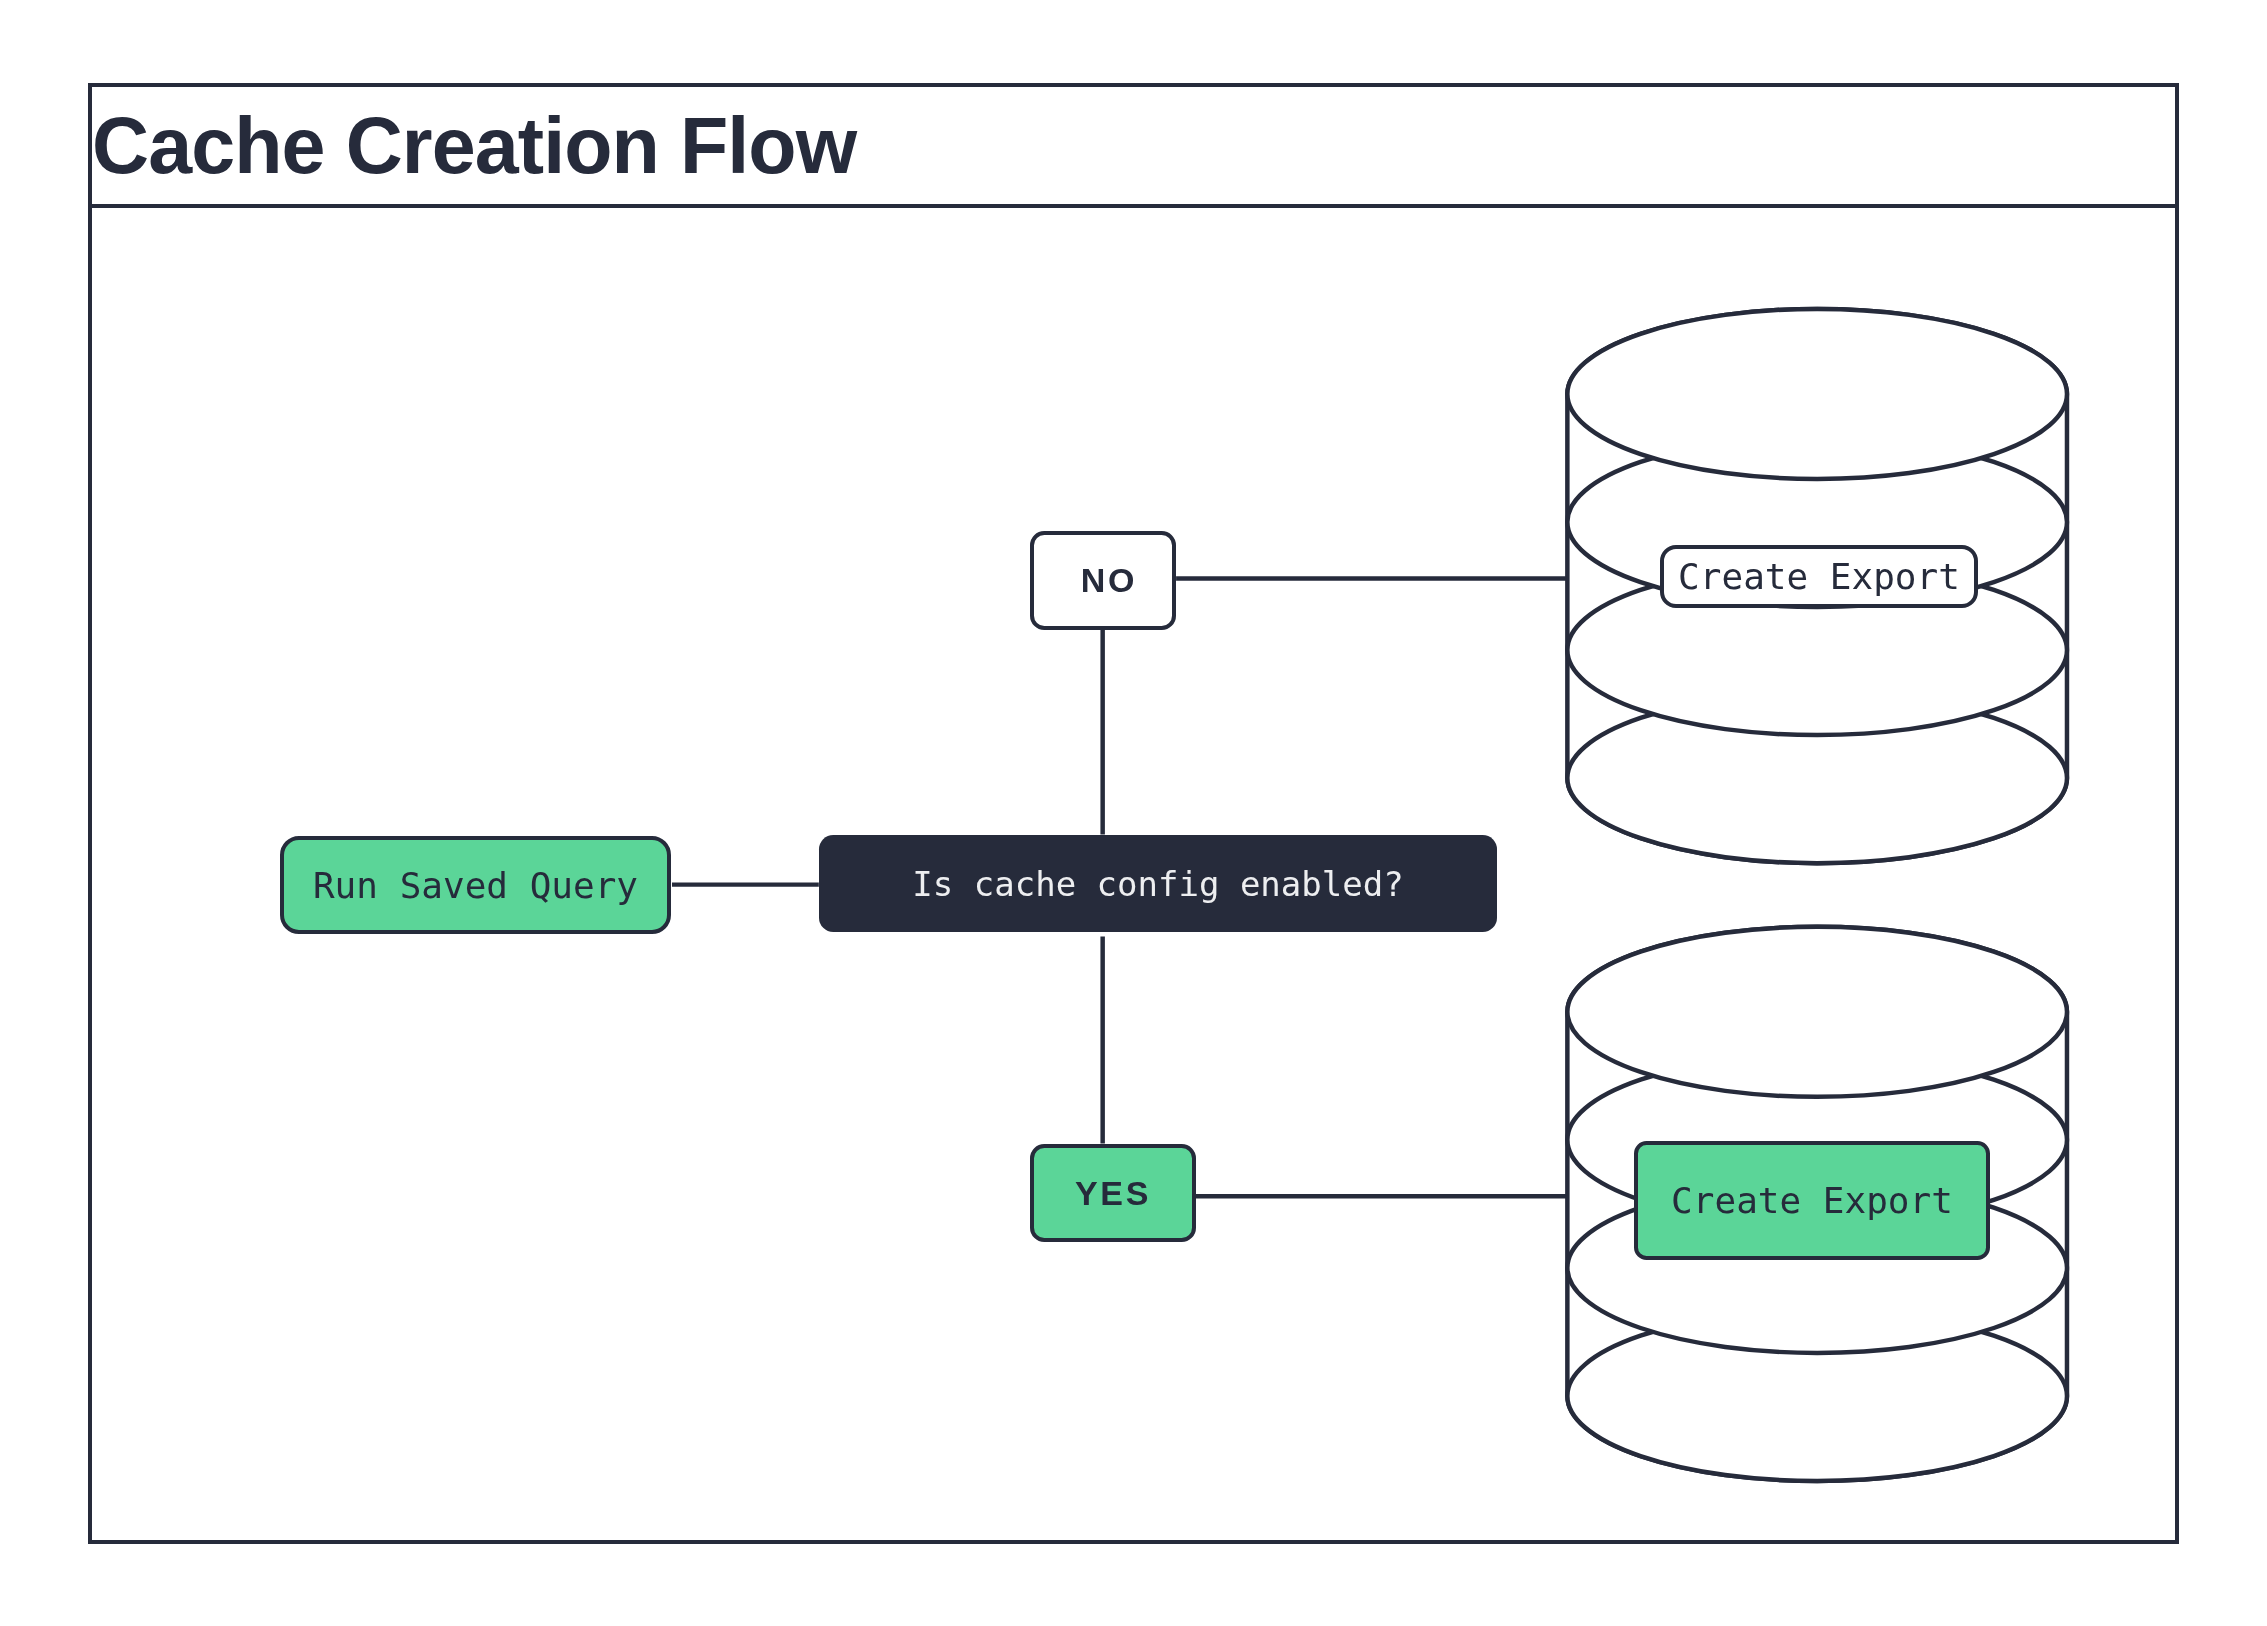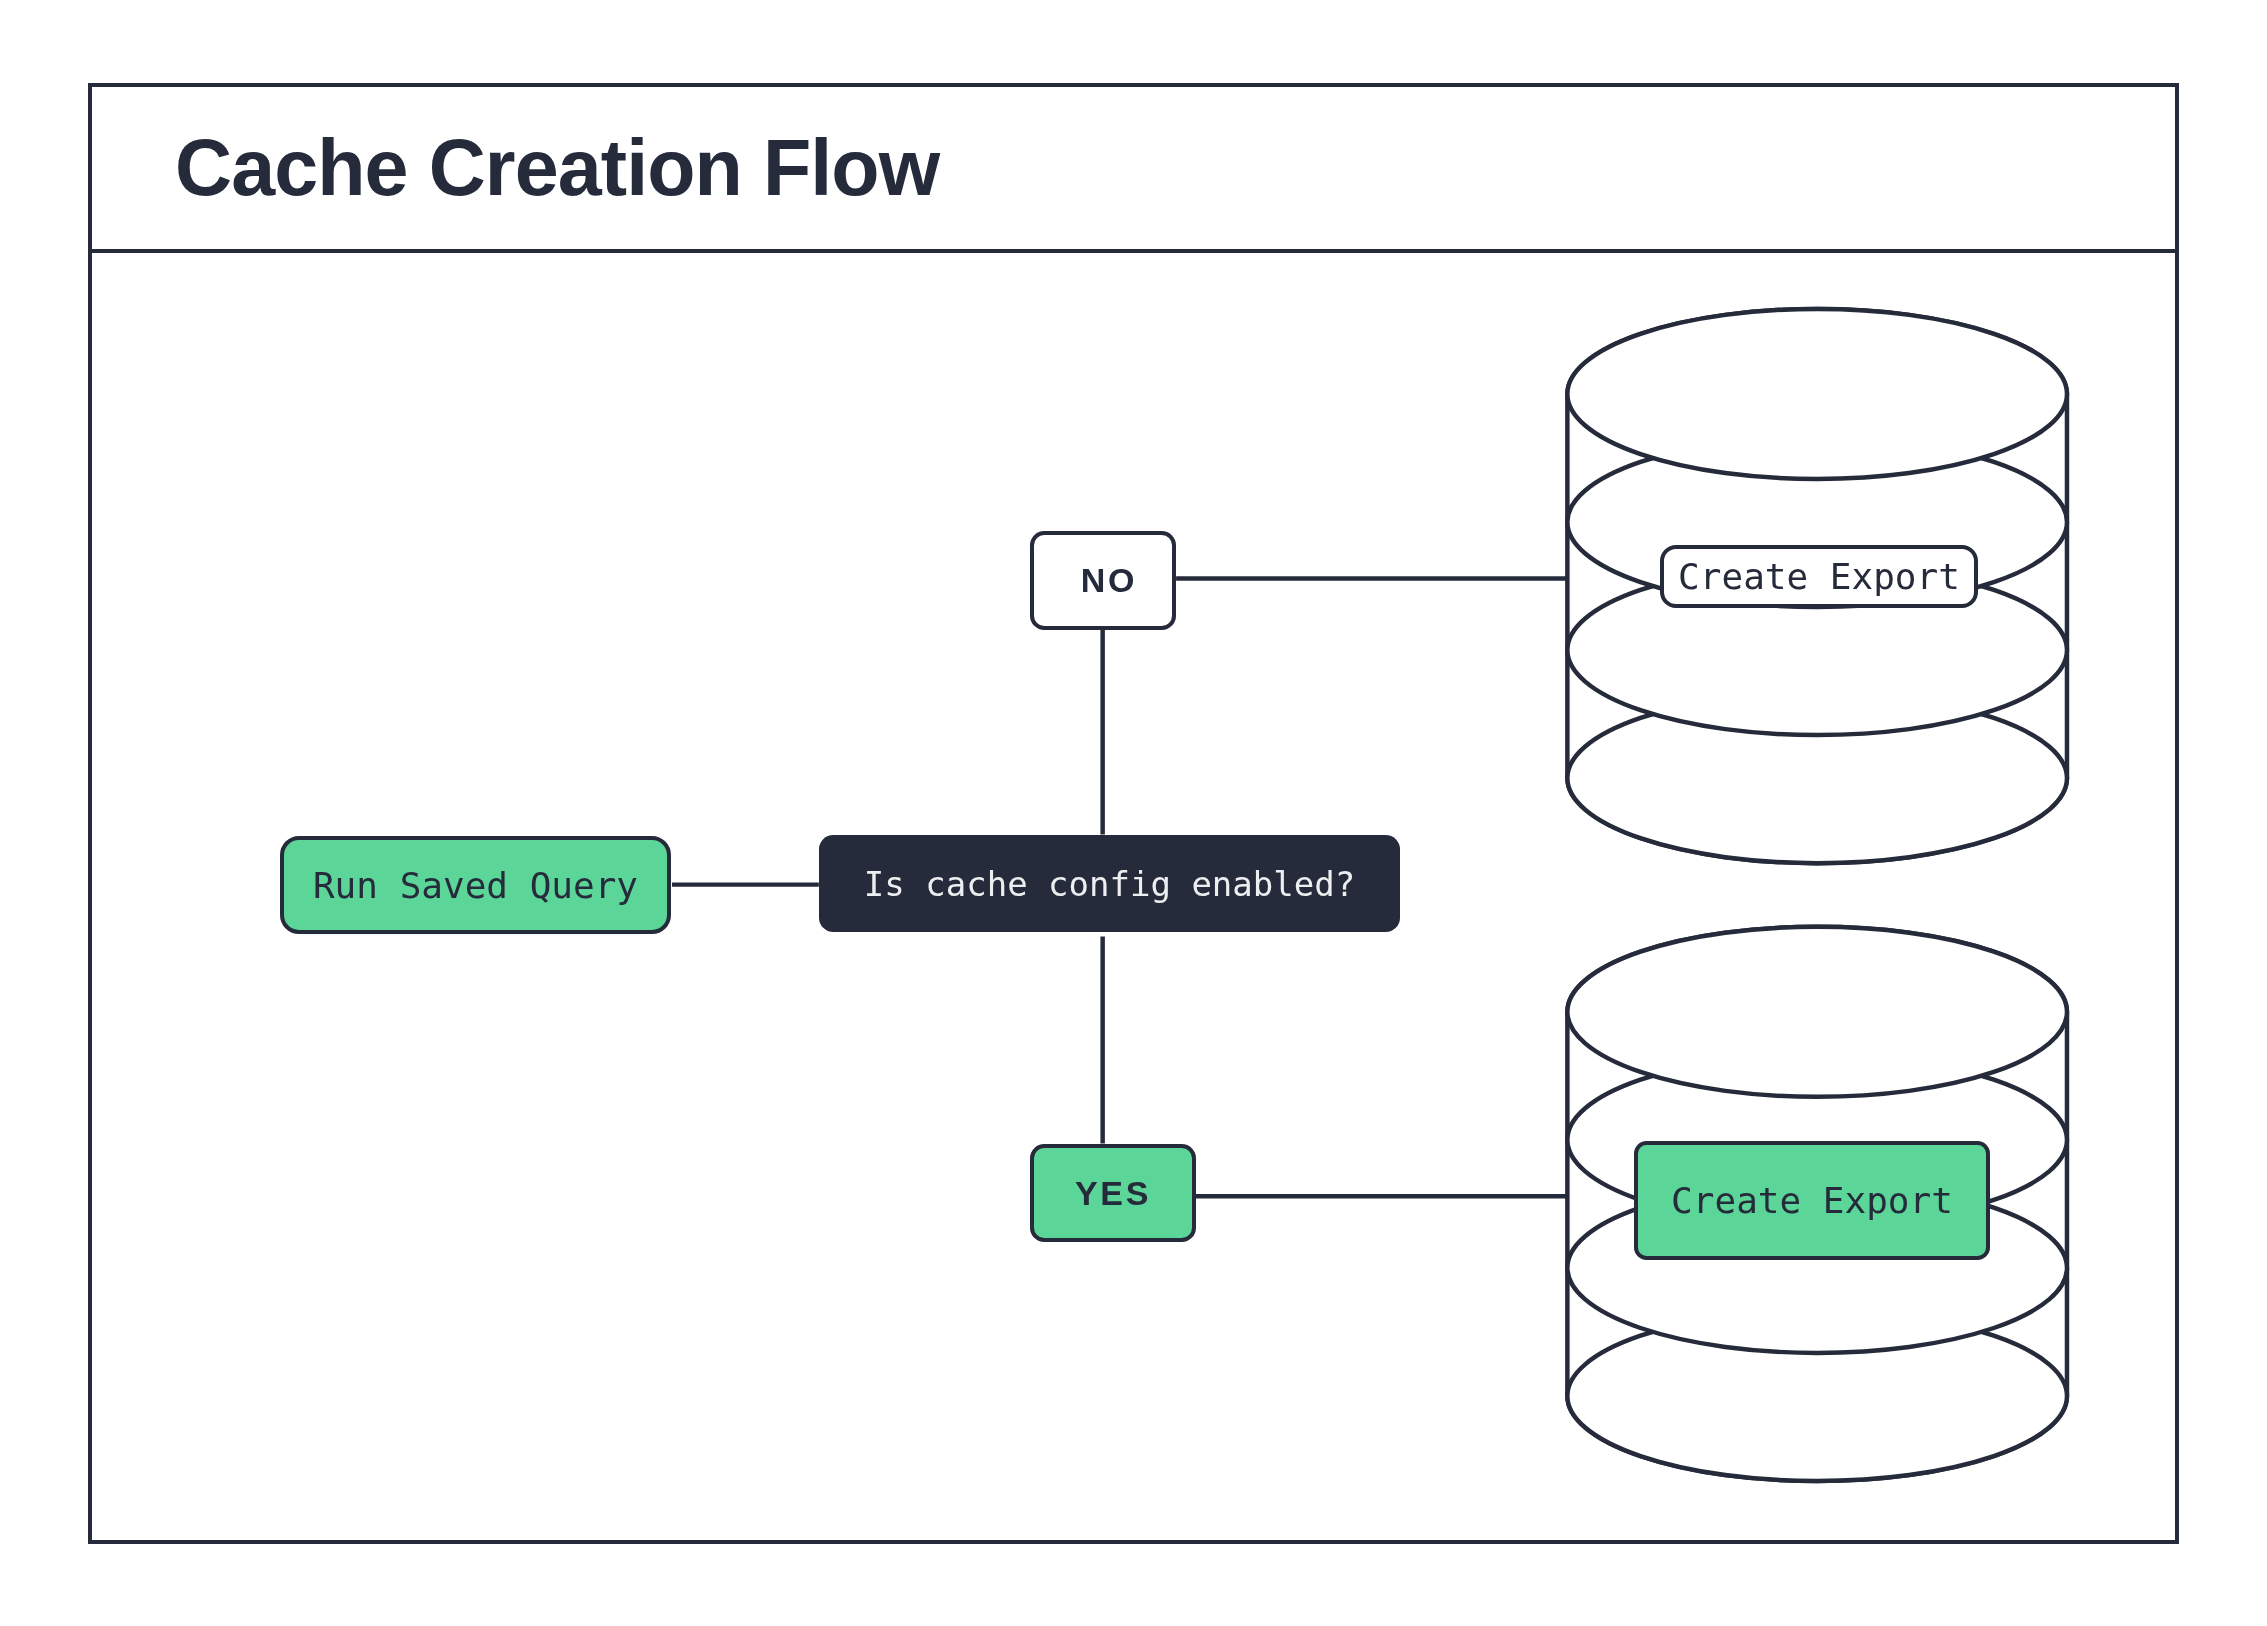--- a/index.html
+++ b/index.html
@@ -5,33 +5,33 @@
   html,body{margin:0;padding:0;background:#ffffff;}
   body{
     width:2268px;height:1626px;position:relative;overflow:hidden;
     font-family:"DejaVu Sans Mono","Liberation Mono",monospace;
     --ink:#262b3b; --green:#5bd598; --darkfill:#262b3b; --lighttext:#edeef0;
   }
   .abs{position:absolute;box-sizing:border-box;}
 
   
   .frame{left:88px;top:83px;width:2091px;height:1461px;border:4.5px solid var(--ink);background:#fff;}
-  .titlebar{left:88px;top:83px;width:2091px;height:170px;border:4.5px solid var(--ink);
-            display:flex;align-items:center;padding-left:83px;}
+  .titlebar{left:88px;top:83px;width:2091px;height:125px;border:4.5px solid var(--ink);
+            display:flex;align-items:center;}
   .title{font-family:"Liberation Sans","DejaVu Sans",sans-serif;font-weight:bold;
          font-size:79px;letter-spacing:-0.9px;color:var(--ink);}
 
   
   svg.layer{position:absolute;left:0;top:0;}
 
   
   .node{display:flex;align-items:center;justify-content:center;text-align:center;color:var(--ink);}
   .run-box{left:280px;top:836px;width:391px;height:98px;background:var(--green);
            border:4.5px solid var(--ink);border-radius:19px;font-size:36px;}
-  .decision-box{left:819px;top:835px;width:581px;height:97px;background:var(--darkfill);
+  .decision-box{left:819px;top:835px;width:678px;height:97px;background:var(--darkfill);
                 border-radius:14.3px;color:var(--lighttext);font-size:34px;}
   .no-box{left:1030px;top:531px;width:146px;height:99px;background:#ffffff;
           border:4.5px solid var(--ink);border-radius:14.3px;
           font-family:"Liberation Sans","DejaVu Sans",sans-serif;font-weight:bold;
           font-size:34px;letter-spacing:2.7px;padding-left:12px;}
   .yes-box{left:1030px;top:1144px;width:166px;height:98px;background:var(--green);
            border:4.5px solid var(--ink);border-radius:14.3px;
            font-family:"Liberation Sans","DejaVu Sans",sans-serif;font-weight:bold;
            font-size:34px;letter-spacing:2.7px;}
   .export-label{left:1660px;top:545px;width:318px;height:63px;background:#ffffff;

